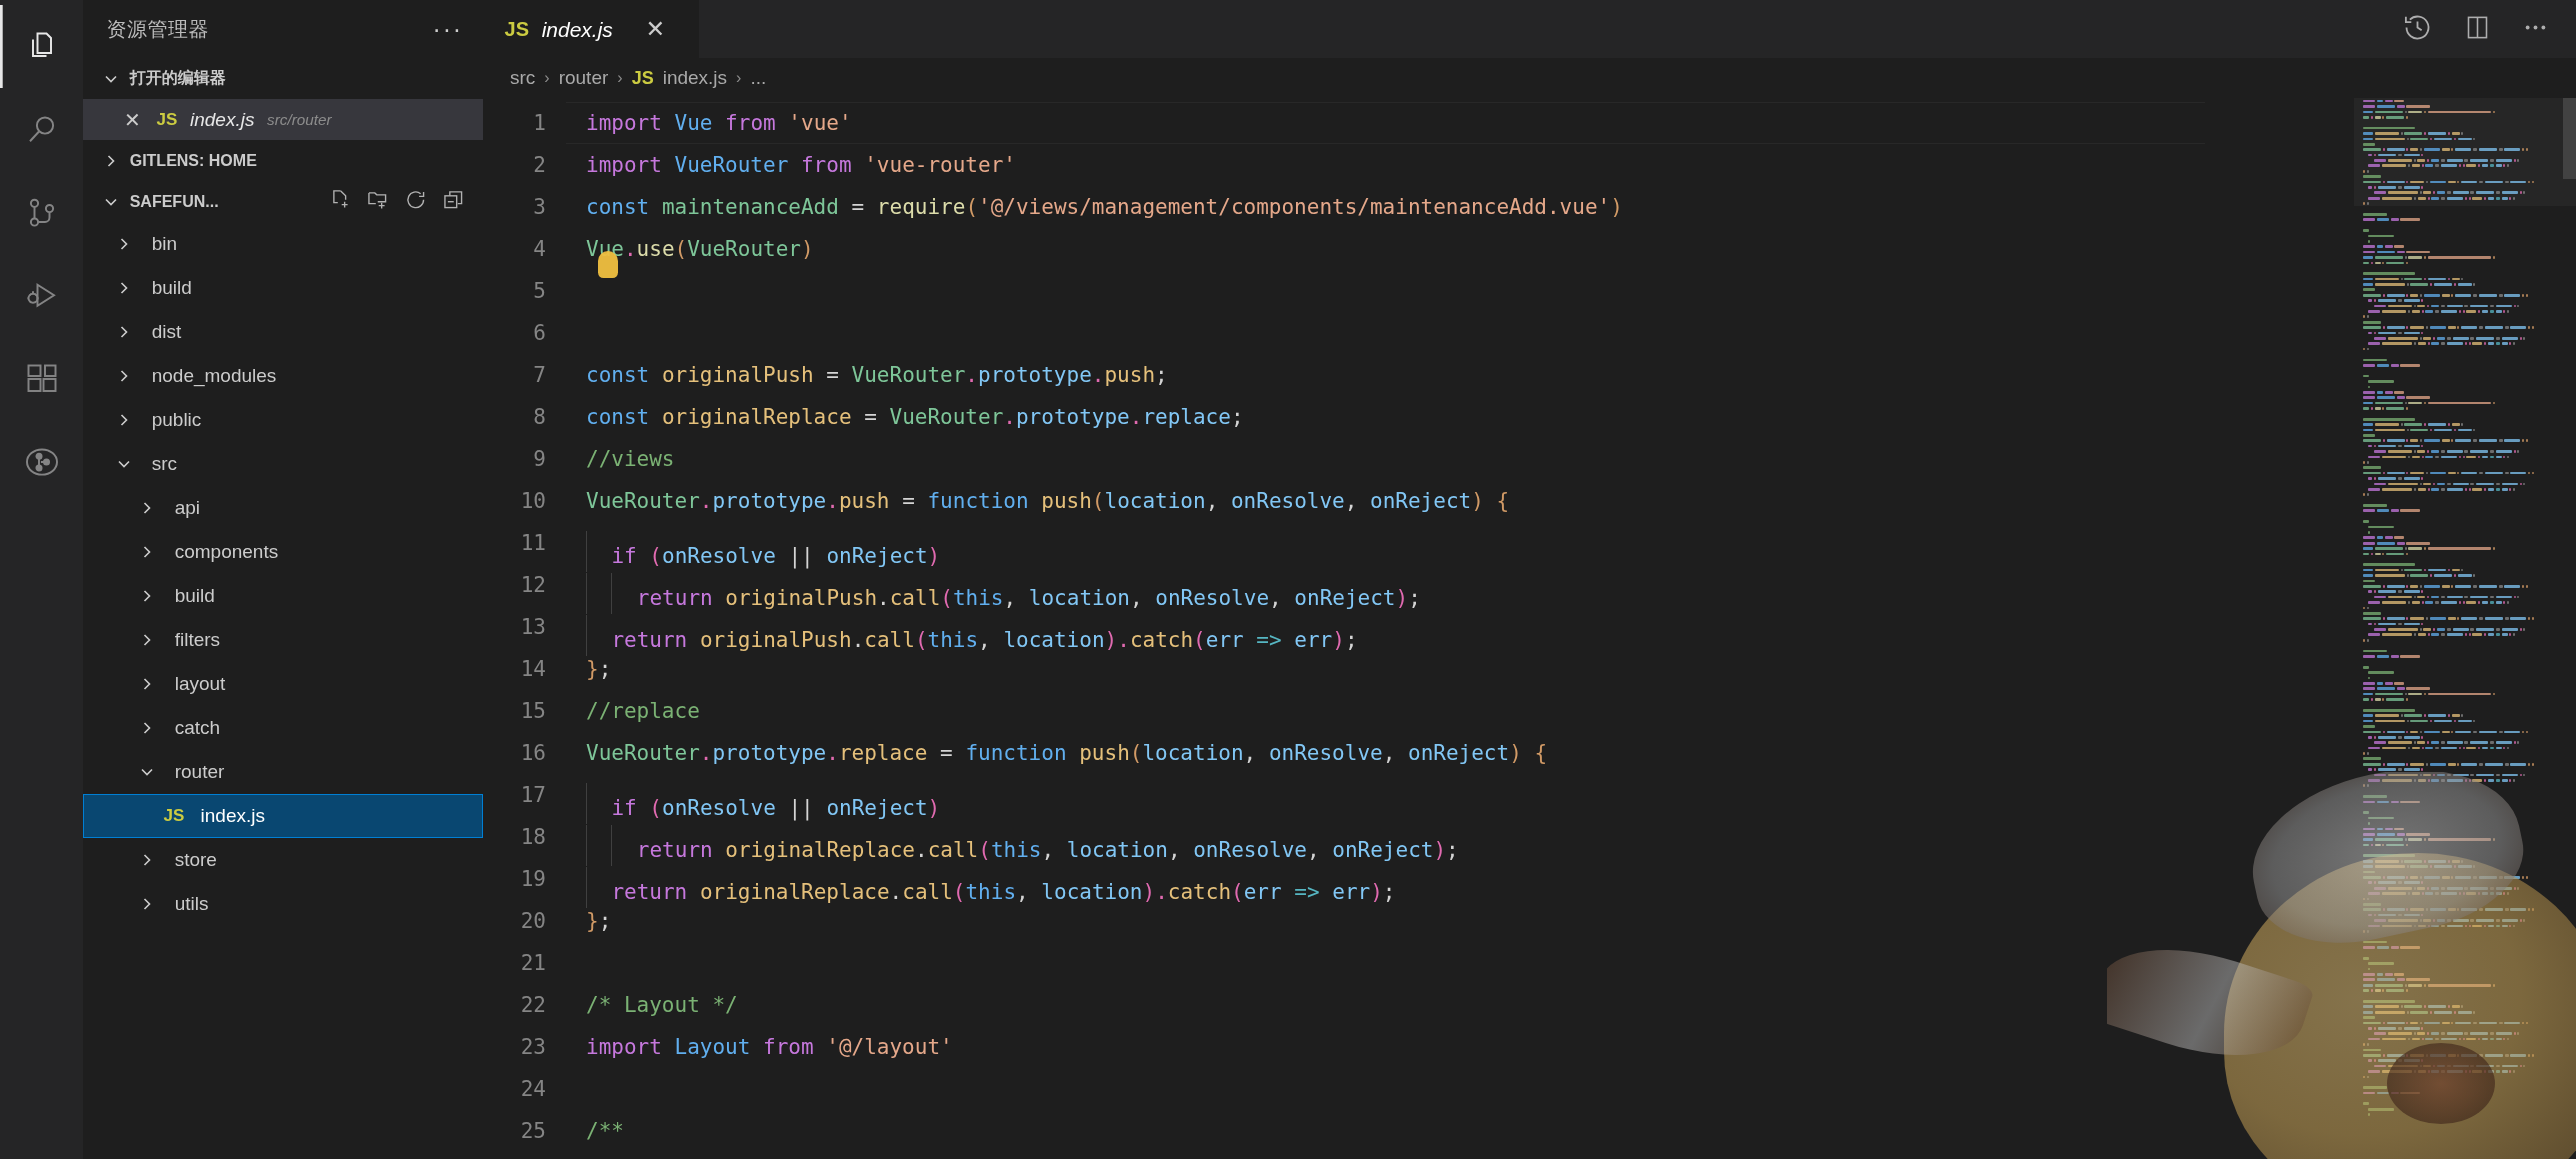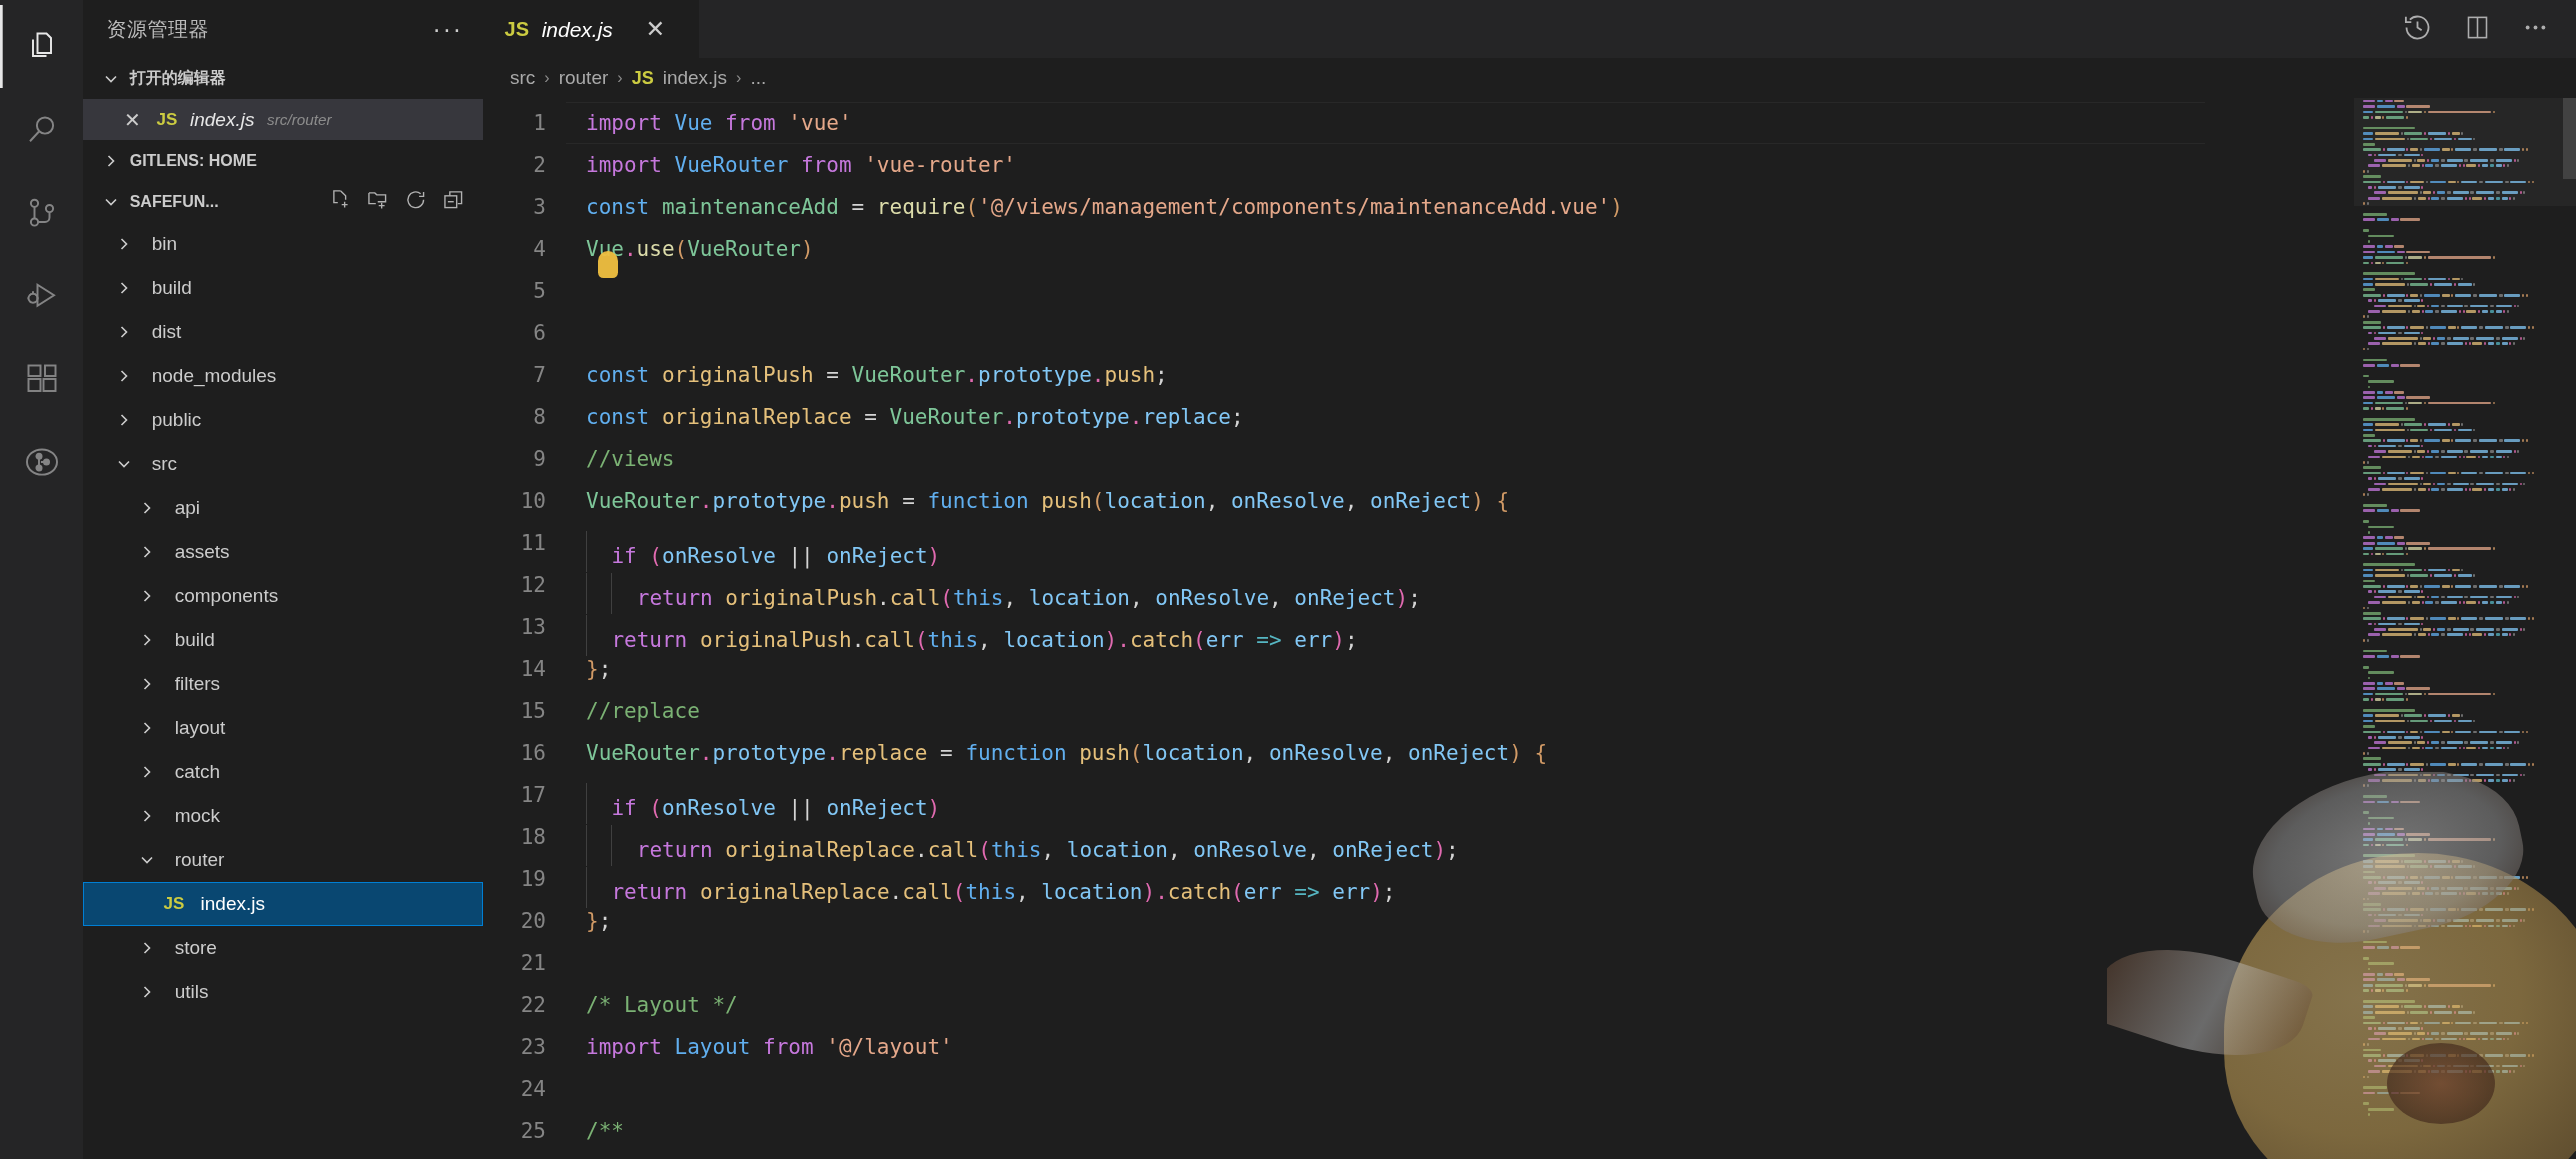--- a/index.html
+++ b/index.html
@@ -373,29 +373,20 @@
           </span>
           <span style="margin-left: 7.2px;">api</span>
         </div>
         <div class="tree-row">
           <span class="indent" style="width: 43px;"></span>
           <span class="chev">
             <svg width="20" height="20" viewBox="0 0 16 16" fill="none" stroke="currentColor" stroke-width="1.3">
               <path d="M6 4l4 4-4 4"></path>
             </svg>
           </span>
-          <span style="margin-left: 7.2px;">assets</span>
-        </div>
-        <div class="tree-row">
-          <span class="indent" style="width: 43px;"></span>
-          <span class="chev">
-            <svg width="20" height="20" viewBox="0 0 16 16" fill="none" stroke="currentColor" stroke-width="1.3">
-              <path d="M6 4l4 4-4 4"></path>
-            </svg>
-          </span>
           <span style="margin-left: 7.2px;">components</span>
         </div>
         <div class="tree-row">
           <span class="indent" style="width: 43px;"></span>
           <span class="chev">
             <svg width="20" height="20" viewBox="0 0 16 16" fill="none" stroke="currentColor" stroke-width="1.3">
               <path d="M6 4l4 4-4 4"></path>
             </svg>
           </span>
           <span style="margin-left: 7.2px;">build</span>
@@ -424,29 +415,20 @@
             <svg width="20" height="20" viewBox="0 0 16 16" fill="none" stroke="currentColor" stroke-width="1.3">
               <path d="M6 4l4 4-4 4"></path>
             </svg>
           </span>
           <span style="margin-left: 7.2px;">catch</span>
         </div>
         <div class="tree-row">
           <span class="indent" style="width: 43px;"></span>
           <span class="chev">
             <svg width="20" height="20" viewBox="0 0 16 16" fill="none" stroke="currentColor" stroke-width="1.3">
-              <path d="M6 4l4 4-4 4"></path>
-            </svg>
-          </span>
-          <span style="margin-left: 7.2px;">mock</span>
-        </div>
-        <div class="tree-row">
-          <span class="indent" style="width: 43px;"></span>
-          <span class="chev">
-            <svg width="20" height="20" viewBox="0 0 16 16" fill="none" stroke="currentColor" stroke-width="1.3">
               <path d="M4 6l4 4 4-4"></path>
             </svg>
           </span>
           <span style="margin-left: 7.2px;">router</span>
         </div>
         <div class="tree-row selected">
           <span class="indent" style="width: 67px;"></span>
           <span class="js-badge" style="margin-left: 3.6px;">JS</span>
           <span style="margin-left: 7.2px;">index.js</span>
         </div>

